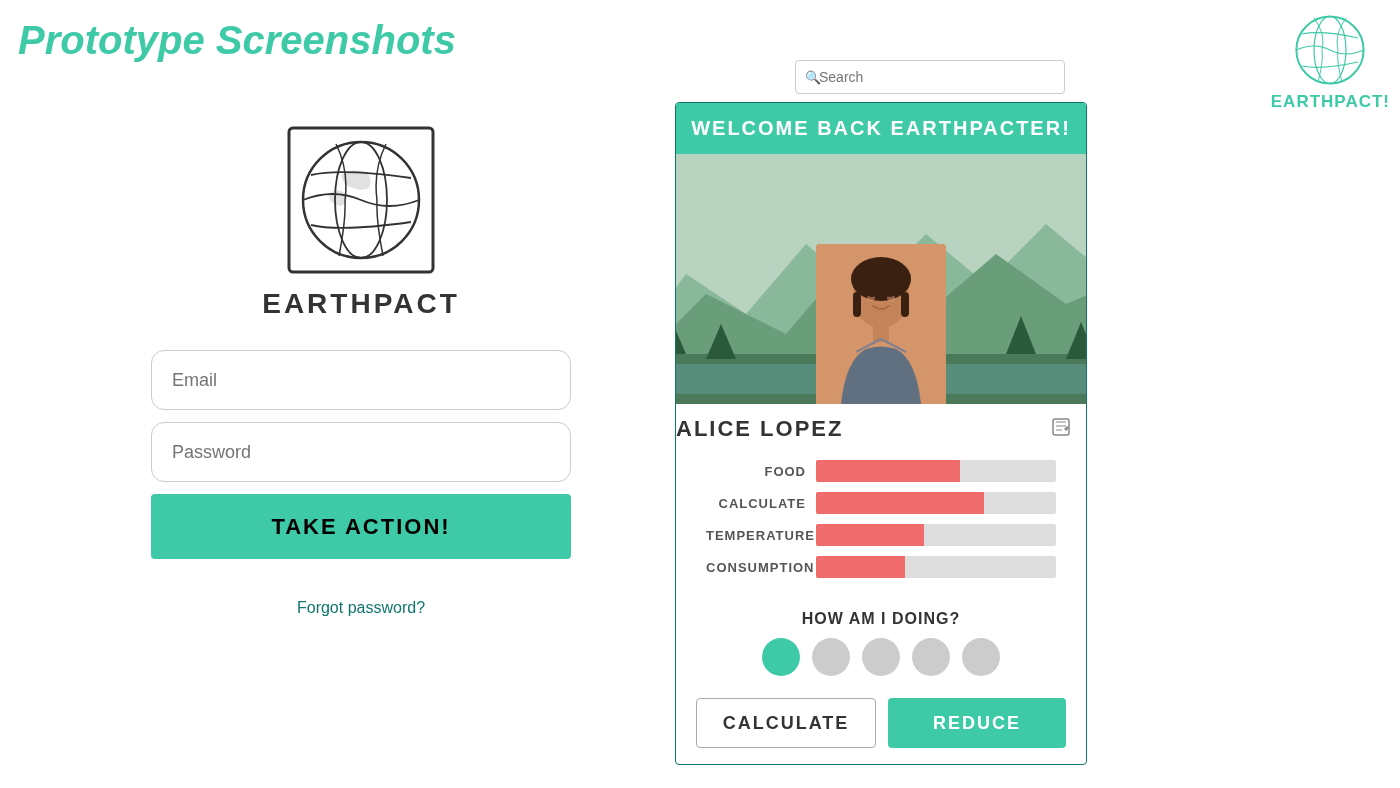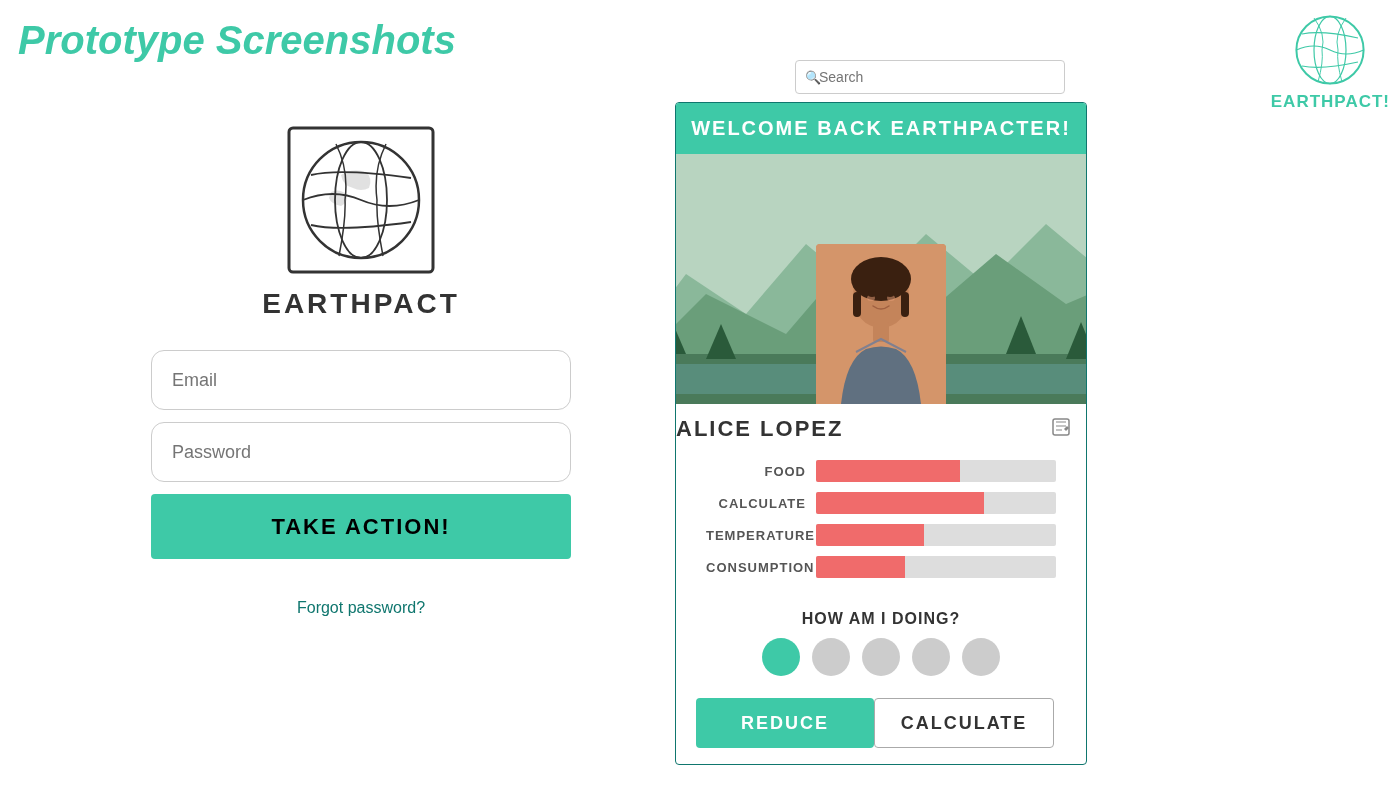--- a/index.html
+++ b/index.html
@@ -477,18 +477,18 @@
 
       <div class="dot active"></div>
           <div class="dot"></div>
           <div class="dot"></div>
           <div class="dot"></div>
           <div class="dot"></div>
         </div>
     </div>
 
     <div id="action-buttons">
+      <button id="calculate-btn">CALCULATE</button>
       <button id="reduce-btn">REDUCE</button>
-      <button id="calculate-btn">CALCULATE</button>
     </div>
 
   </div>
 </div>
 
 </body></html>

